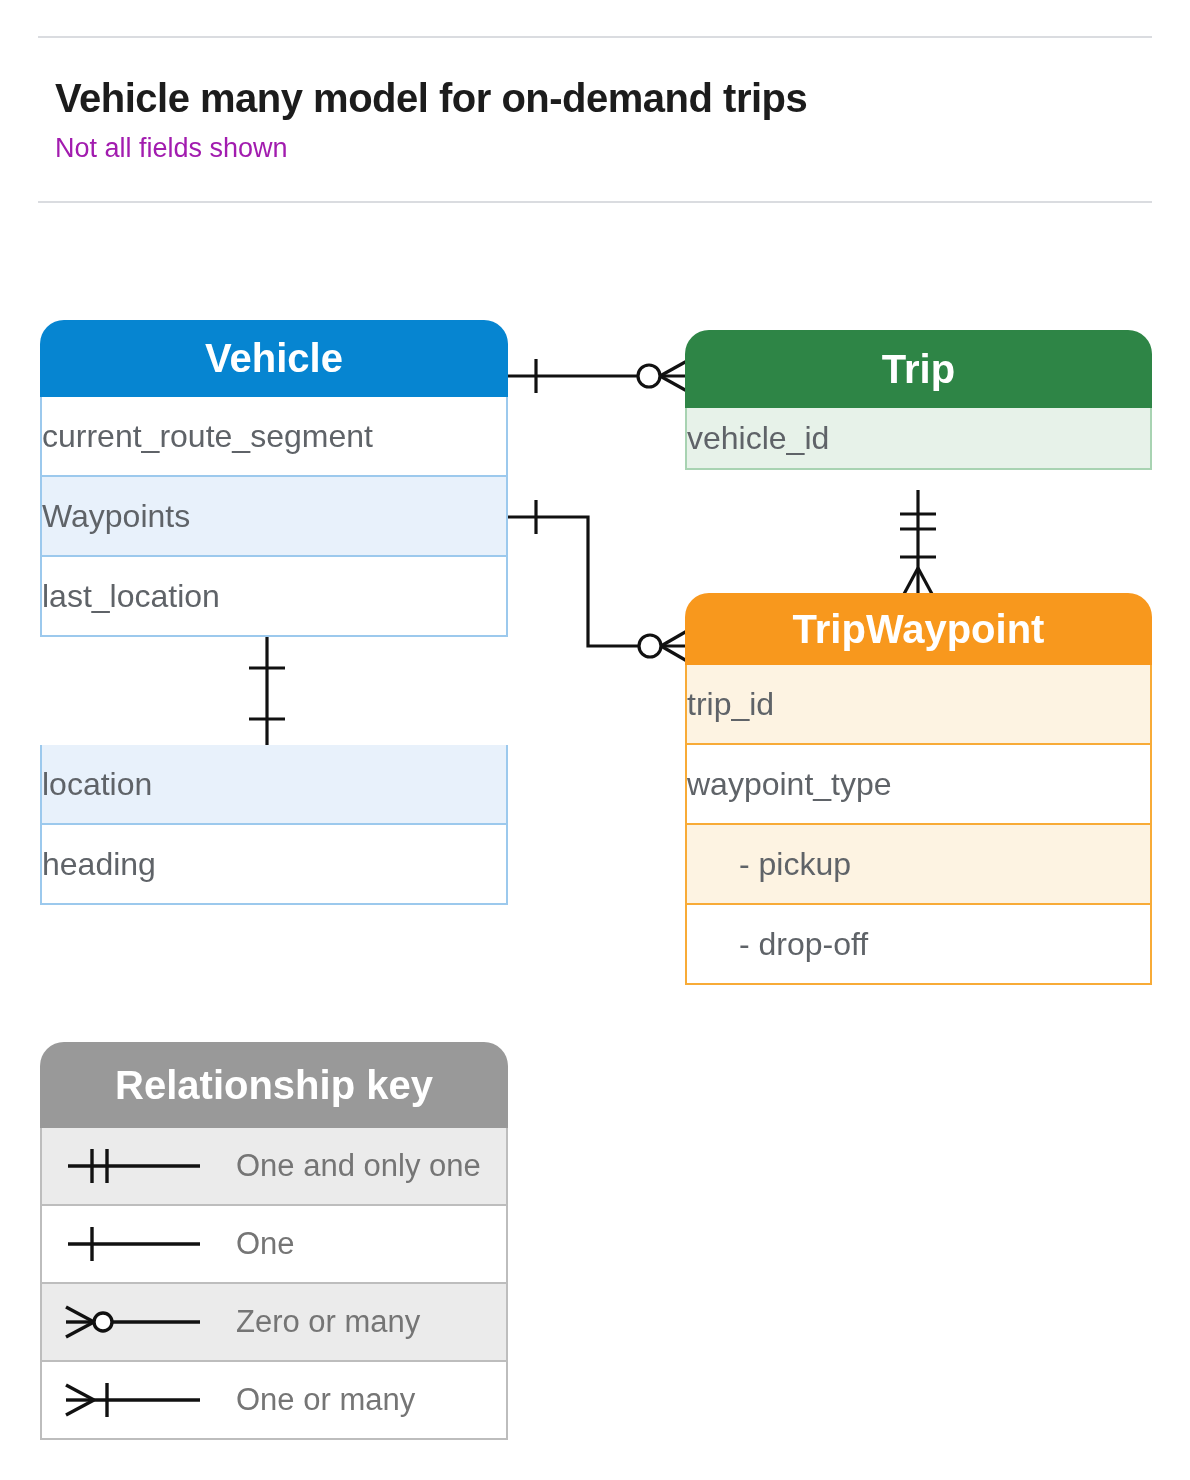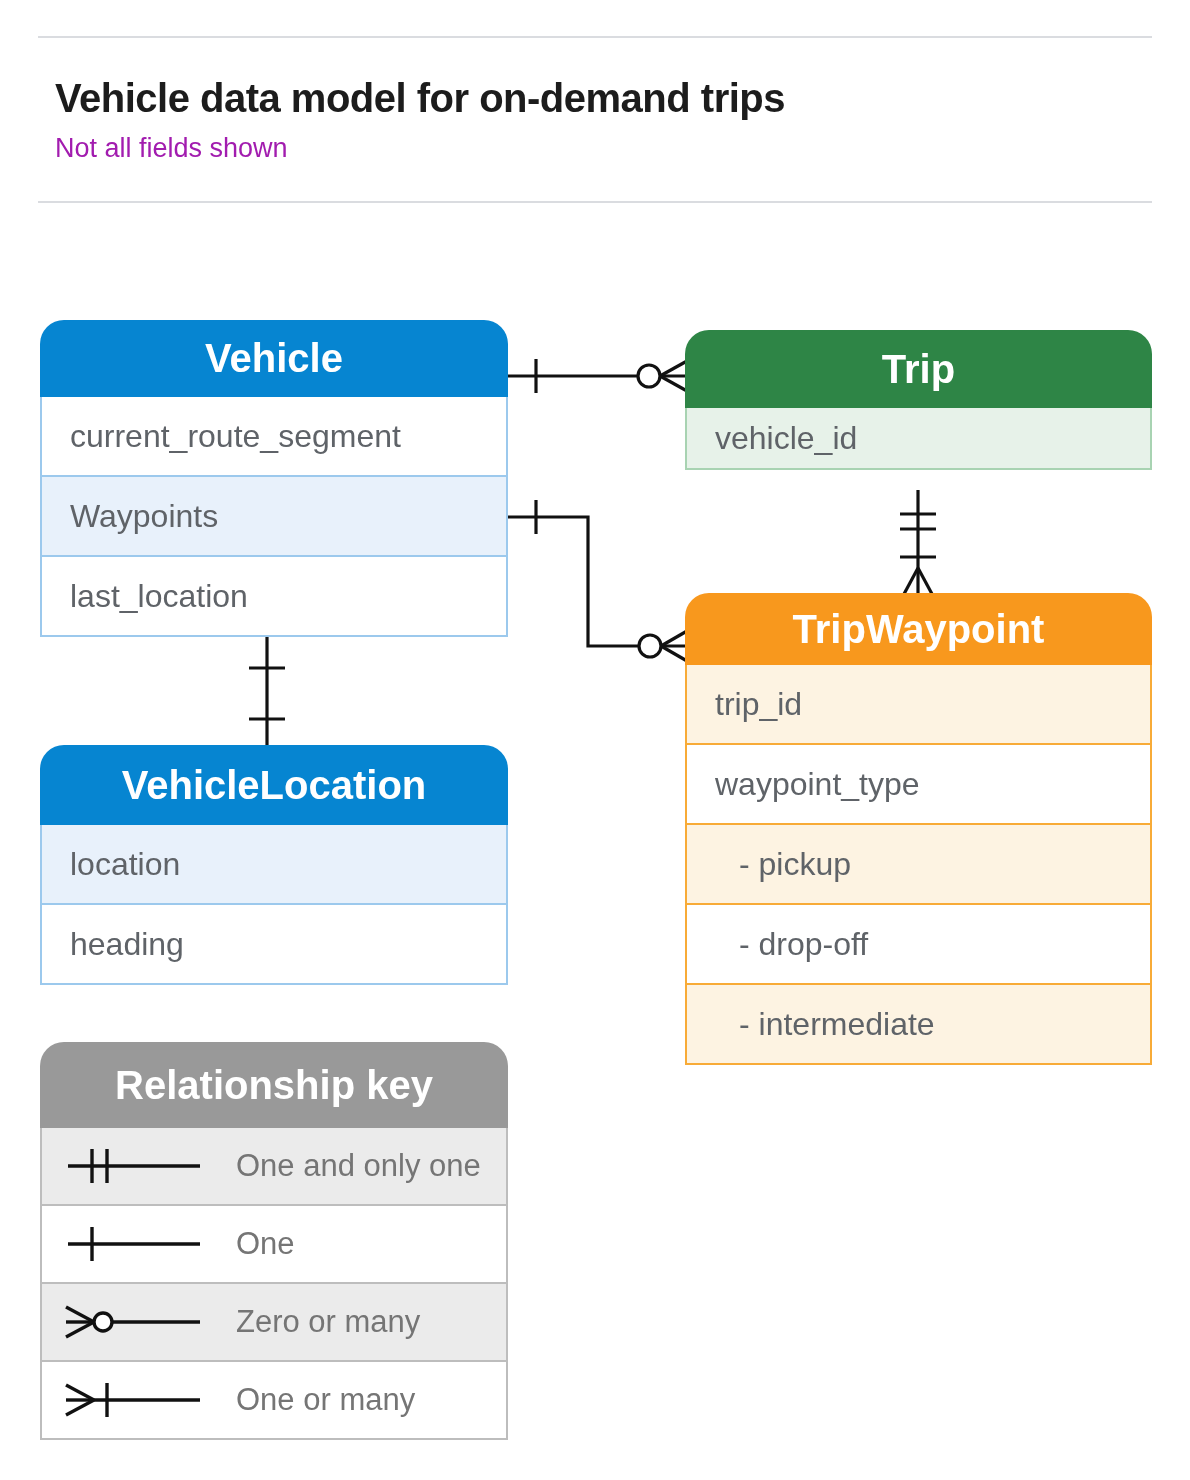--- a/index.html
+++ b/index.html
@@ -21,21 +21,21 @@
   .entity{position:absolute;}
   .ehead{
     display:flex;align-items:center;justify-content:center;
     color:#ffffff;font-weight:bold;font-size:40px;
     border-radius:24px 24px 0 0;
     text-align:center;
   }
   .erow{
     display:flex;align-items:center;
     font-size:32px;color:#5f6368;
-    padding-left:28px;box-sizing:border-box;
+    box-sizing:border-box;
     border-style:solid;border-width:0 2px 2px 2px;
     background:#fff;
   }
   .erow.indent{padding-left:52px;}
   
   .e-blue .ehead{background:#0685d1;}
   .e-blue .erow{border-color:#9cc9ed;}
   .e-blue .erow.alt{background:#e8f1fb;}
   
   .e-green .ehead{background:#2e8546;}
@@ -72,21 +72,21 @@
   .connectors circle{stroke:#111111;stroke-width:3.2;fill:#ffffff;}
   .key-symbol line{stroke:#111111;stroke-width:3.4;}
   .key-symbol circle{stroke:#111111;stroke-width:3.4;fill:#ffffff;}
 </style>
 </head>
 <body>
 
 <div class="canvas">
 
   <div class="rule rule-top"></div>
-  <h1 class="page-title">Vehicle data model for on-demand trips</h1>
+  <h1 class="page-title">Vehicle many model for on-demand trips</h1>
   <div class="page-subtitle">Not all fields shown</div>
   <div class="rule rule-mid"></div>
 
   <svg class="connectors" viewBox="0 0 1190 1480">
 
     <g>
       <line x1="508" y1="376" x2="687" y2="376"></line>
       <line x1="536" y1="359" x2="536" y2="393"></line>
       <circle cx="649" cy="376" r="11"></circle>
       <line x1="660" y1="376" x2="687" y2="361"></line>
@@ -128,25 +128,23 @@
     <div class="ehead">Trip</div>
     <div class="erow alt">vehicle_id</div>
   </div>
 
   <div class="entity e-orange tripwaypoint">
     <div class="ehead">TripWaypoint</div>
     <div class="erow alt">trip_id</div>
     <div class="erow">waypoint_type</div>
     <div class="erow alt indent">- pickup</div>
     <div class="erow indent">- drop-off</div>
-    <div class="erow alt indent">- intermediate</div>
   </div>
 
   <div class="entity e-blue vehiclelocation">
-    <div class="ehead">VehicleLocation</div>
     <div class="erow alt">location</div>
     <div class="erow">heading</div>
   </div>
 
   <div class="entity e-gray relkey">
     <div class="ehead">Relationship key</div>
 
     <div class="erow alt">
       <svg class="key-symbol" width="150" height="56" viewBox="0 0 150 56">
         <line x1="8" y1="28" x2="140" y2="28"></line>

